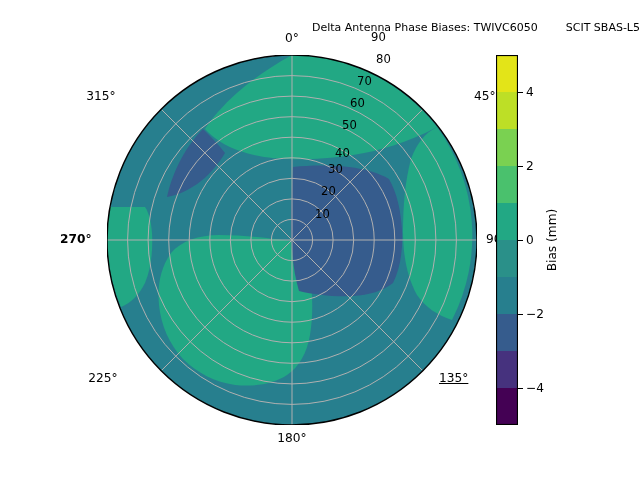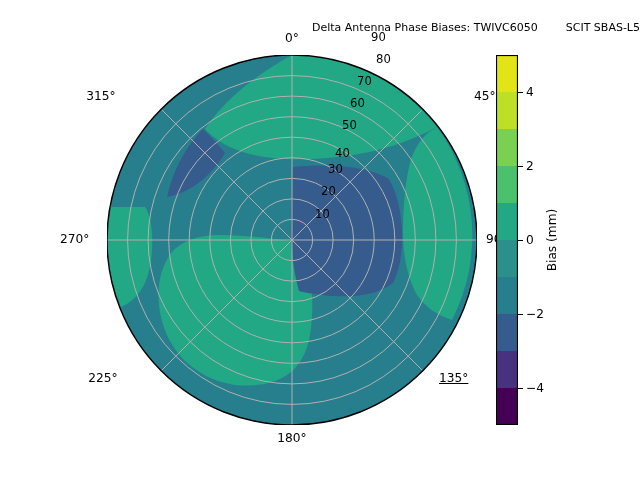--- a/index.html
+++ b/index.html
@@ -184,21 +184,21 @@
 
       <circle cx="185" cy="185" r="185" fill="none" stroke="#000000" stroke-width="1.4"></circle>
     </svg>
 
     <div class="theta-label" style="left:185px; top:-24px; transform:translateX(-50%);">0°</div>
     <div class="theta-label" style="left:336px; top:34px;margin-left:31px;">45°</div>
     <div class="theta-label" style="left:379px; top:177px;">90</div>
     <div class="theta-label" style="left:332px; top:316px;text-decoration:underline;">135°</div>
     <div class="theta-label" style="left:185px; top:376px; transform:translateX(-50%);">180°</div>
     <div class="theta-label" style="left:-4px; top:316px; transform:translateX(-50%);">225°</div>
-    <div class="theta-label" style="left:-47px; top:177px;">270°</div>
+    <div class="theta-label" style="left:-47px; top:177px;font-weight:bold;">270°</div>
     <div class="theta-label" style="left:-6px; top:34px; transform:translateX(-50%);">315°</div>
 
     <div class="r-label" style="left:208px; top:152px;">10</div>
     <div class="r-label" style="left:214px; top:129px;">20</div>
     <div class="r-label" style="left:221px; top:107px;">30</div>
     <div class="r-label" style="left:228px; top:91px;">40</div>
     <div class="r-label" style="left:235px; top:63px;">50</div>
     <div class="r-label" style="left:243px; top:41px;text-align:right;">60</div>
     <div class="r-label" style="left:250px; top:19px;">70</div>
     <div class="r-label" style="left:269px; top:-3px;">80</div>

